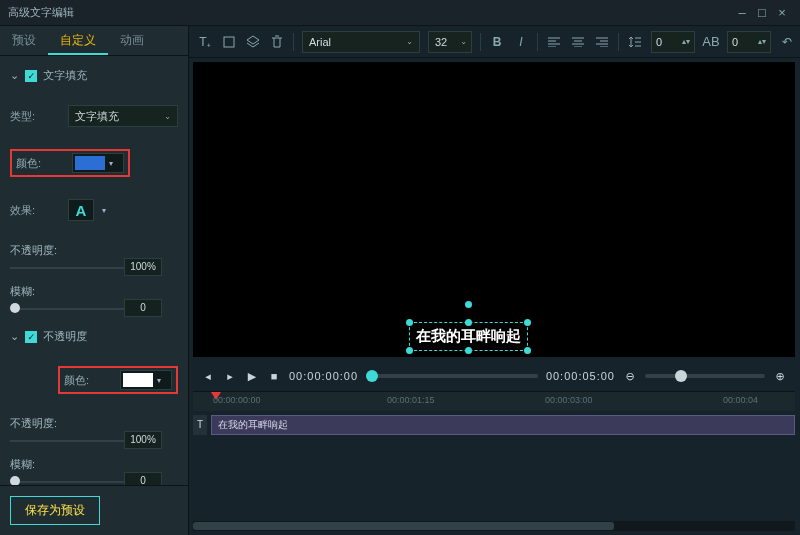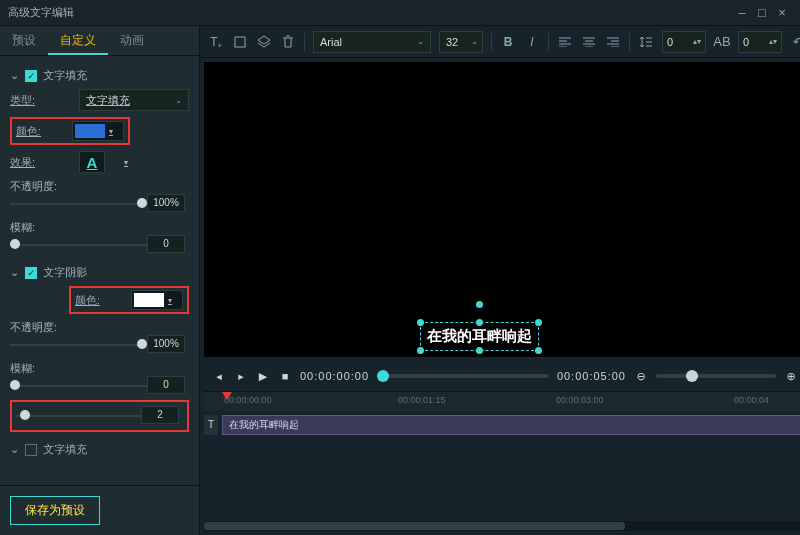--- a/index.html
+++ b/index.html
@@ -9,33 +9,33 @@
 .win-btn { width:20px; text-align:center; color:#8aa; font-size:13px; }
 .body-flex { display:flex; height:509px; }
 .sidebar { width:212px; background:#1f2d33; border-right:1px solid #0d1418; display:flex; flex-direction:column; }
 .tabs { display:flex; height:30px; border-bottom:1px solid #0d1418; }
 .tab { padding:6px 12px; color:#7a8e96; font-size:12px; }
 .tab.active { color:#eab308; border-bottom:2px solid #3ddad7; }
 .panel { padding:6px 10px 2px 10px; flex:1; overflow:hidden; }
 .section-hdr { display:flex; align-items:center; gap:6px; margin:6px 0 4px 0; }
 .chk { width:12px; height:12px; border:1px solid #3ddad7; background:#3ddad7; display:inline-flex; align-items:center; justify-content:center; font-size:9px; color:#09201f; }
 .chk.empty { background:transparent; border-color:#5c7078; color:transparent; }
-.row { display:flex; align-items:center; margin:6px 0; gap:19px;text-decoration:underline; }
+.row { display:flex; align-items:center; margin:22px 0; gap:8px; }
 .row label { width:50px; color:#8fa6ad; }
 .select { flex:1; height:22px; background:#17231f; border:1px solid #2c3e40; display:flex; align-items:center; padding:0 6px; position:relative; color:#cfd8dc; }
 .select .caret { position:absolute; right:6px; }
 .swatch-ctl { width:52px; height:20px; background:#0f1a1a; border:1px solid #2c3e40; display:flex; align-items:center; padding:2px; gap:4px; }
 .swatch { width:30px; height:14px; }
 .swatch-caret { font-size:8px; color:#aac; }
 .fx-ctl { width:26px; height:22px; background:#0f1a1a; border:1px solid #2c3e40; display:flex; align-items:center; justify-content:center; }
 .fx-A { font-size:15px; color:#3ddad7; font-weight:bold; }
 .slider { position:relative; height:20px; }
 .track { position:absolute; left:0; right:42px; top:9px; height:2px; background:#324148; }
 .thumb { position:absolute; top:4px; width:10px; height:10px; border-radius:50%; background:#cfd8dc; }
-.valbox { position:absolute; right:4px; top:0; width:38px; height:18px; background:#14211f; border:1px solid #2c3e40; text-align:center; line-height:16px; color:#cfd8dc; font-size:10px; }
+.valbox { position:absolute; right:16px; top:0; width:38px; height:18px; background:#14211f; border:1px solid #2c3e40; text-align:center; line-height:16px; color:#cfd8dc; font-size:10px; }
 .redbox { border:2px solid #e53935; padding:2px 4px; display:inline-flex; align-items:center; gap:6px; }
 .redbox-slider { border:2px solid #e53935; padding:4px 4px; margin-top:4px; }
 .save-row { padding:10px; border-top:1px solid #0d1418;}
 .save-btn { border:1px solid #3ddad7; color:#fde047; background:transparent; padding:5px 14px; font-size:12px; }
 
 .main { flex:1; display:flex; flex-direction:column; background:#17232a; }
 .toolbar { height:32px; border-bottom:1px solid #0d1418; display:flex; align-items:center; padding:0 8px; gap:8px; }
 .tb-ico { width:16px; height:16px; color:#8aa9ad; display:flex; align-items:center; justify-content:center; font-size:12px; }
 .tb-sep { width:1px; height:18px; background:#2c3e40; }
 .font-sel { width:118px; height:22px; border:1px solid #2c3e40; background:#17231f; display:flex; align-items:center; padding:0 6px; position:relative; color:#d0dde0; }
@@ -121,21 +121,21 @@
     <div style="margin-top:6px">模糊:</div>
     <div class="slider">
       <div class="track"></div>
           <div class="thumb" style="left:0"></div>
       <div class="valbox">0</div>
     </div>
 
     <div class="section-hdr" style="margin-top:10px">
       <span>⌄</span>
       <span class="chk">✓</span>
-      <span>文字阴影</span>
+      <span>不透明度</span>
     </div>
     <div class="row">
       <div style="width:40px"></div>
       <span class="redbox">
         <label>颜色:</label>
         <div class="swatch-ctl">
           <div class="swatch" style="background:#ffffff"></div>
           <span class="swatch-caret">▾</span>
         </div>
       </span>

